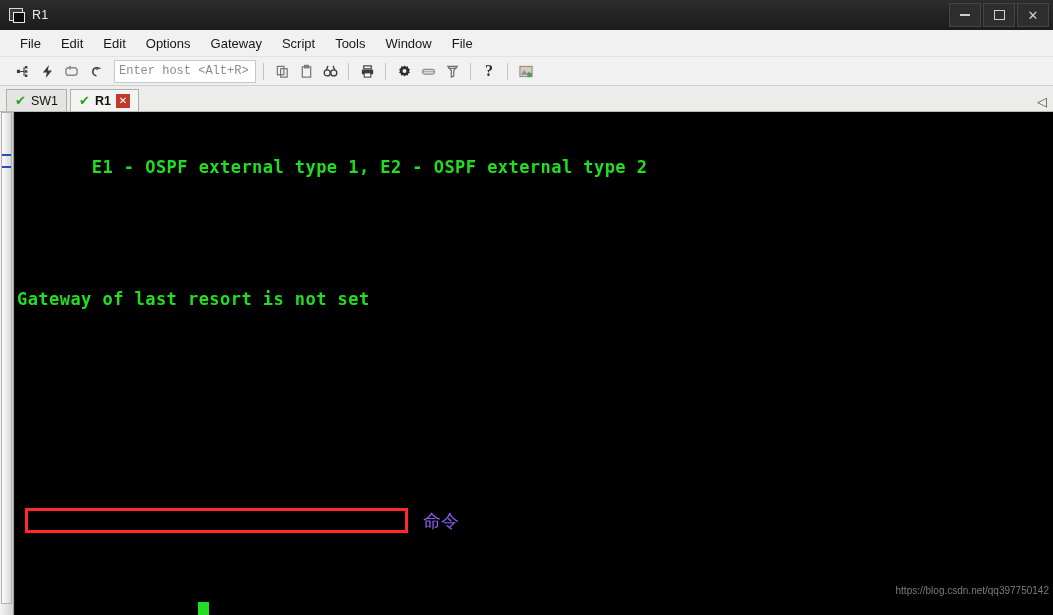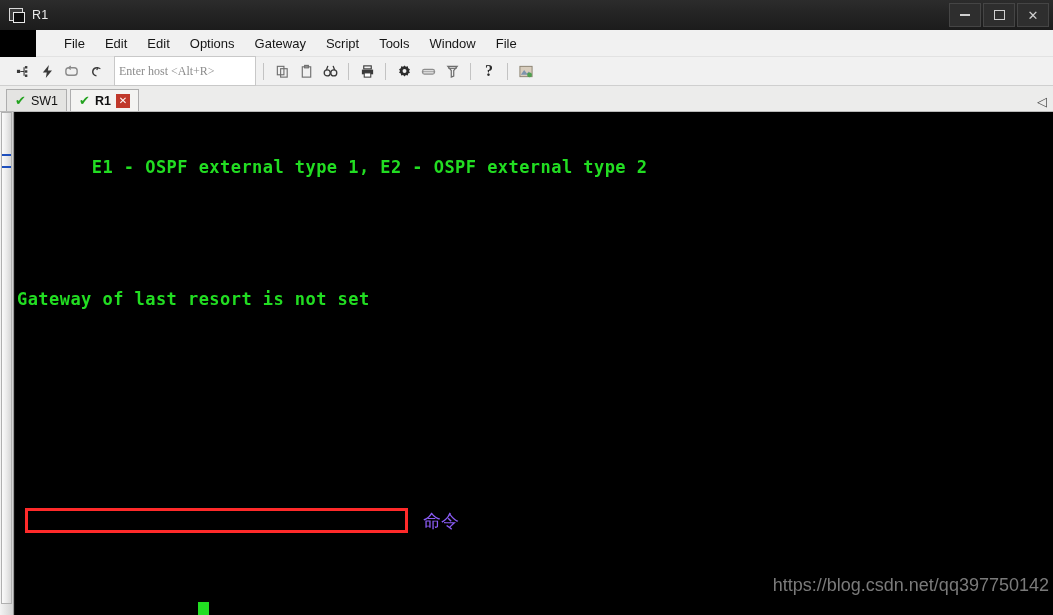--- a/index.html
+++ b/index.html
@@ -72,22 +72,21 @@
   .win-btn.close { margin-right: 4px; }
   .win-btn .x-glyph { font-size: 13px; color: #cfcfcf; font-family: "DejaVu Sans", sans-serif; }
 
   
   #menubar {
     height: 26px;
     background: #f1f1f1;
     border-bottom: 1px solid #e2e2e2;
     display: flex;
     align-items: center;
-    padding-left: 18px;
-    margin-left: 36px;
+    padding-left: 10px;
   }
   .menu-item {
     font-size: 13px;
     color: #161616;
     padding: 3px 10px;
     cursor: default;
   }
 
   
   #toolbar {
@@ -104,29 +103,29 @@
     display: flex; align-items: center; justify-content: center;
     color: #3a3a3a;
   }
   .tb-sep {
     width: 1px; height: 17px;
     background: #c3c3c3;
     margin: 0 5px;
   }
   #host-input {
     width: 142px;
-    height: 30px;
+    height: 23px;
     margin-left: 6px;
     background: #fff;
     border: 1px solid #c8c8c8;
     font-size: 12px;
     color: #8c8c8c;
     padding: 0 4px;
     line-height: 19px;
-    font-family: Liberation Serif, serif;
+    font-family: Liberation Mono, monospace;
     box-sizing: border-box;
   }
   #host-input::placeholder { color: #8c8c8c; }
 
   
   #tabbar {
     height: 25px;
     background: #ececeb;
     border-bottom: 1px solid #b9b9b9;
     display: flex;
@@ -267,21 +266,21 @@
     top: 490px;
     width: 11px;
     height: 18px;
     background: #22dd22;
   }
   #watermark {
     position: absolute;
     right: 4px;
     bottom: 22px;
     color: #9d9d9d;
-    font-size: 18px;
+    font-size: 10px;
     font-family: "Liberation Sans", sans-serif;
     opacity: .78;
   }
 </style>
 </head>
 <body>
 
 <div id="titlebar">
   <div id="app-icon">
     <span class="sq-back"></span>

